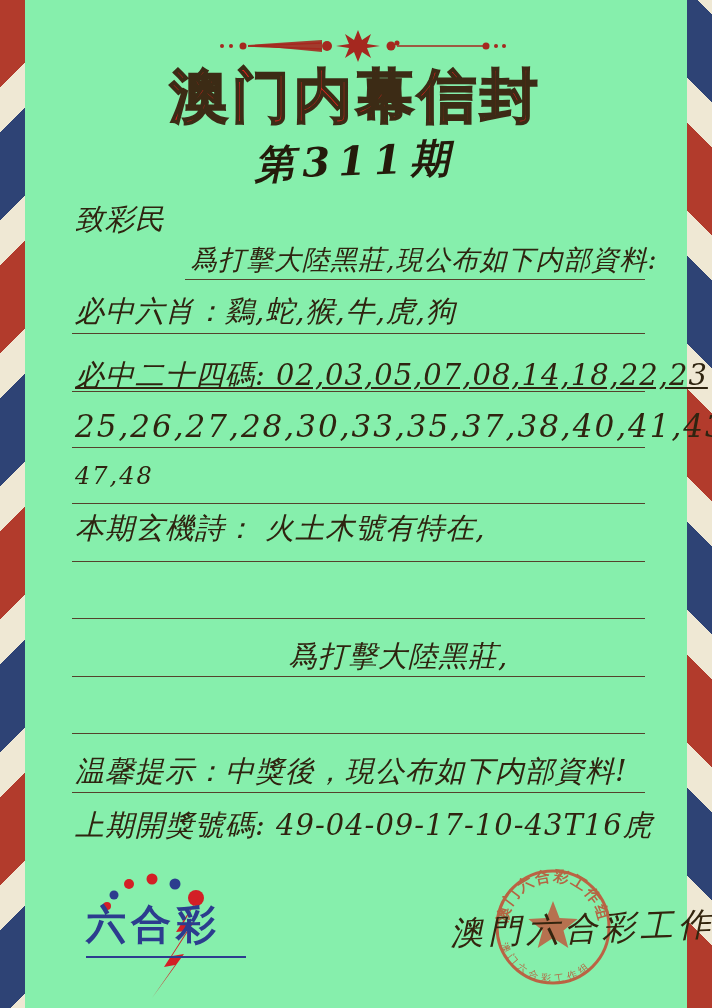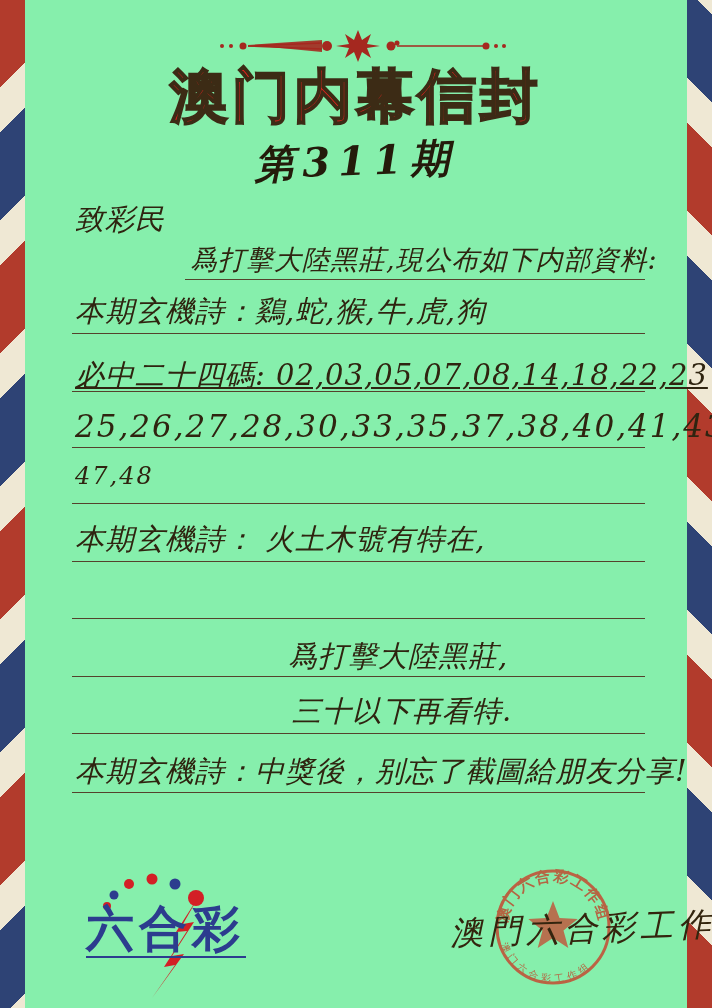--- a/index.html
+++ b/index.html
@@ -34,21 +34,21 @@
   }
   .ln{
     position:absolute;white-space:nowrap;color:#2f2410;
     font-size:29px;letter-spacing:1px;font-style:italic;
   }
   .rule{position:absolute;height:1px;background:#54422c;}
   
   .logo{position:absolute;left:80px;top:868px;width:200px;height:136px;}
   .logo-cn{
     position:absolute;left:6px;top:29px;font-family:Liberation Sans, sans-serif;
-    font-weight:bold;font-size:48px;color:#2c3c8e;letter-spacing:5px;white-space:nowrap;
+    font-weight:bold;font-size:40px;color:#2c3c8e;letter-spacing:5px;white-space:nowrap;
   }
   .logo-line{position:absolute;left:6px;top:88px;width:160px;height:2px;background:#2c3c8e;}
   .logo-en{
     position:absolute;left:6px;top:94px;font-family:"DejaVu Sans",sans-serif;
     font-weight:bold;font-size:17px;color:#2c3c8e;letter-spacing:11px;white-space:nowrap;margin-top:45px;
   }
   .logo-en .gap{display:inline-block;width:34px;}
   .logo-svg{position:absolute;left:0;top:0;width:200px;height:136px;pointer-events:none;}
   
   .stamp-svg{position:absolute;left:468px;top:842px;width:170px;height:170px;opacity:.92;}
@@ -85,46 +85,46 @@
   </svg>
 
   <div class="main-title">澳门内幕信封</div>
   <div class="issue">第311期</div>
 
   <div class="ln" style="left:75px;top:200px;">致彩民</div>
 
   <div class="ln" style="left:190px;top:242px;font-size:27px;">爲打擊大陸黑莊,現公布如下内部資料:</div>
   <div class="rule" style="left:185px;top:279px;width:460px;"></div>
 
-  <div class="ln" style="left:75px;top:292px;">本期玄機詩：鷄,蛇,猴,牛,虎,狗</div>
+  <div class="ln" style="left:75px;top:292px;">必中六肖：鷄,蛇,猴,牛,虎,狗</div>
   <div class="rule" style="left:72px;top:333px;width:573px;"></div>
 
   <div class="ln" style="left:75px;top:356px;text-decoration:underline;">必中二十四碼: 02,03,05,07,08,14,18,22,23</div>
   <div class="rule" style="left:72px;top:391px;width:573px;"></div>
 
   <div class="ln" style="left:75px;top:408px;font-size:31px;letter-spacing:2px;">25,26,27,28,30,33,35,37,38,40,41,43,44</div>
   <div class="rule" style="left:72px;top:447px;width:573px;"></div>
 
   <div class="ln" style="left:75px;top:462px;font-size:24px;letter-spacing:2px;">47,48</div>
   <div class="rule" style="left:72px;top:503px;width:573px;"></div>
 
-  <div class="ln" style="left:75px;top:520px;">本期玄機詩：  火土木號有特在,</div>
+  <div class="ln" style="left:75px;top:509px;">本期玄機詩：  火土木號有特在,</div>
   <div class="rule" style="left:72px;top:561px;width:573px;"></div>
 
   <div class="rule" style="left:72px;top:618px;width:573px;"></div>
 
   <div class="ln" style="left:288px;top:637px;">爲打擊大陸黑莊,</div>
   <div class="rule" style="left:72px;top:676px;width:573px;"></div>
 
-  <div class="ln" style="left:292px;top:692px;">三十以下再看特.</div>
   <div class="rule" style="left:72px;top:733px;width:573px;"></div>
 
-  <div class="ln" style="left:75px;top:752px;">本期玄機詩：中獎後，别忘了截圖給朋友分享!</div>
+  <div class="ln" style="left:75px;top:752px;">温馨提示：中獎後，現公布如下内部資料!</div>
   <div class="rule" style="left:72px;top:792px;width:573px;"></div>
 
+  <div class="ln" style="left:75px;top:806px;">上期開獎號碼: 49-04-09-17-10-43T16虎</div>
 
   <div class="logo">
     <svg class="logo-svg" viewBox="0 0 200 136">
       <circle cx="27" cy="38" r="4" fill="#d31f26"></circle>
       <circle cx="34" cy="27" r="4.5" fill="#2c3c8e"></circle>
       <circle cx="49" cy="16" r="5" fill="#d31f26"></circle>
       <circle cx="72" cy="11" r="5.5" fill="#d31f26"></circle>
       <circle cx="95" cy="16" r="5.5" fill="#2c3c8e"></circle>
       <circle cx="116" cy="30" r="8" fill="#d31f26"></circle>
       <path d="M119,28 L96,64 L107,63 L84,99 L95,97 L72,130 L104,86 L92,88 L114,54 L103,56 Z" fill="#d31f26"></path>

